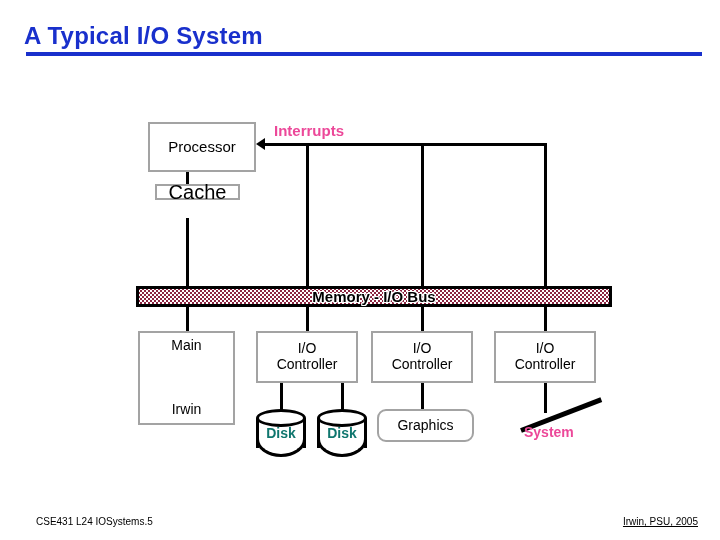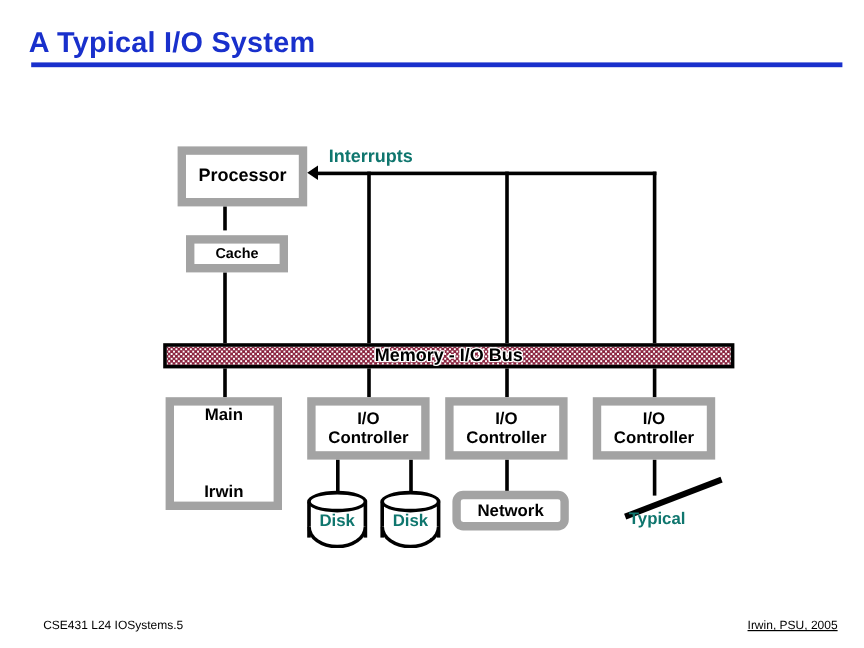--- a/index.html
+++ b/index.html
@@ -27,37 +27,37 @@
     left:26px; top:52px;
     width:676px; height:4px;
     background:#1930CC;
   }
 
   
   .box{
     position:absolute;
     box-sizing:border-box;
     background:#ffffff;
-    border:7px solid #a3a3a3;
+    border:2px solid #a3a3a3;
     color:#000000;
-    font-weight:bold;
+    font-weight:normal;
     display:flex;
     align-items:center;
     justify-content:center;
     text-align:center;
     line-height:1.12;
     z-index:3;
   }
   .rbox{border-radius:9px;}
   .line{position:absolute;background:#000000;z-index:1;}
   .vline{width:3px;}
   .hline{height:3px;}
   .plain{
     position:absolute;
-    color:#0f766e;
+    color:#ec4899;
     font-weight:bold;
     white-space:nowrap;
     z-index:4;
   }
 
   
   .bus{
     position:absolute;
     box-sizing:border-box;
     border:3px solid #000000;
@@ -164,21 +164,21 @@
 
   <div class="line vline" style="left:306px; top:143px; height:144px;"></div>
   <div class="line vline" style="left:421px; top:143px; height:144px;"></div>
 
   <div class="box" style="left:148px; top:122px; width:108px; height:50px; font-size:15px;">
     <span>Processor</span>
   </div>
 
   <div class="line vline" style="left:186px; top:170px; height:22px;"></div>
 
-  <div class="box" style="left:155px; top:196px; width:85px; height:31px; font-size:12px;">
+  <div class="box" style="left:155px; top:184px; width:85px; height:16px; font-size:20px;">
     <span>Cache</span>
   </div>
 
   <div class="line vline" style="left:186px; top:218px; height:69px;"></div>
 
   <div class="bus" style="left:136px; top:286px; width:476px; height:21px;">
     <span>Memory - I/O Bus</span>
   </div>
 
   <div class="line vline" style="left:186px; top:305px; height:27px;"></div>
@@ -211,28 +211,28 @@
     <div class="lbl">Disk</div>
   </div>
 
   <div class="box" style="left:371px; top:331px; width:102px; height:52px; font-size:14px; flex-direction:column;">
     <span>I/O</span>
     <span>Controller</span>
   </div>
   <div class="line vline" style="left:421px; top:381px; height:30px;"></div>
 
   <div class="box rbox" style="left:377px; top:409px; width:97px; height:33px; font-size:14px;">
-    <span>Network</span>
+    <span>Graphics</span>
   </div>
 
   <div class="box" style="left:494px; top:331px; width:102px; height:52px; font-size:14px; flex-direction:column;">
     <span>I/O</span>
     <span>Controller</span>
   </div>
   <div class="line vline" style="left:544px; top:381px; height:32px;"></div>
 
   <div class="diag" style="left:521px; top:428px; width:86px; transform:rotate(-21deg);"></div>
-  <div class="plain" style="left:524px; top:424px; font-size:14px;">Typical</div>
+  <div class="plain" style="left:524px; top:424px; font-size:14px;">System</div>
 
   <div class="foot foot-l">CSE431  L24 IOSystems.5</div>
   <div class="foot foot-r">Irwin, PSU, 2005</div>
 
 </div>
 
 </body></html>

